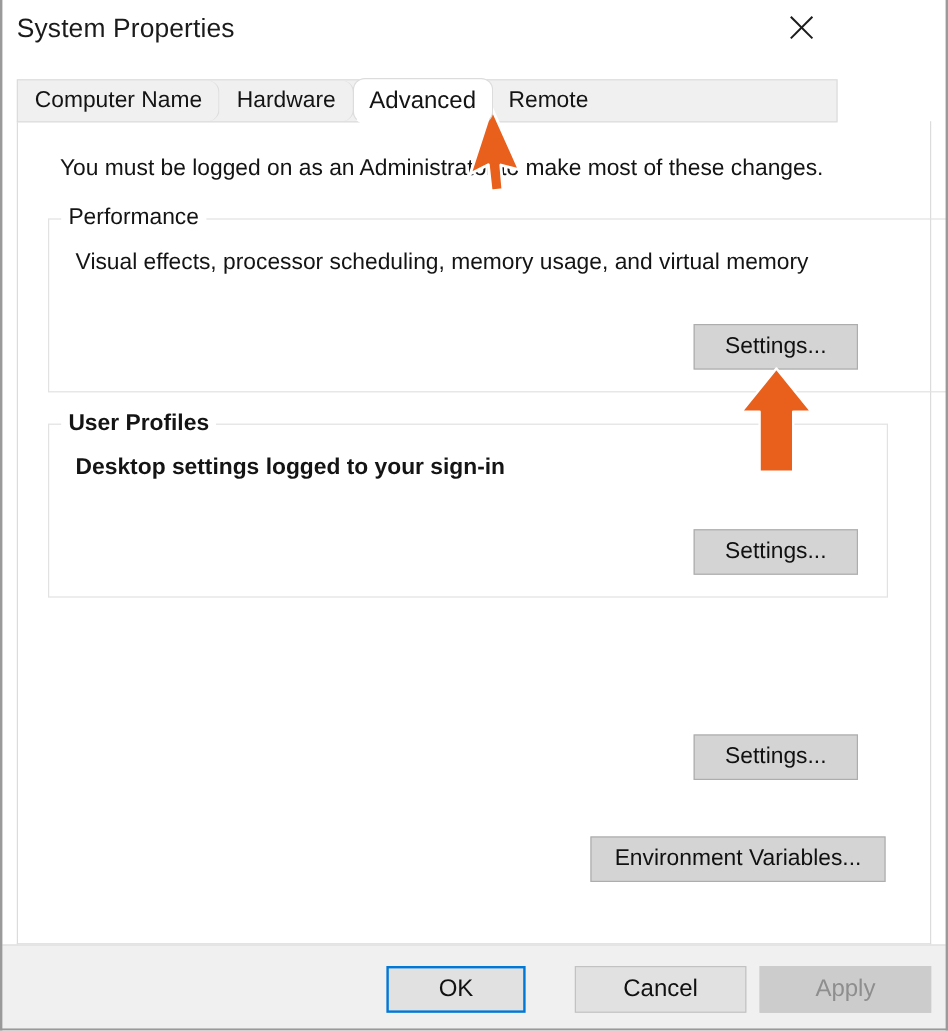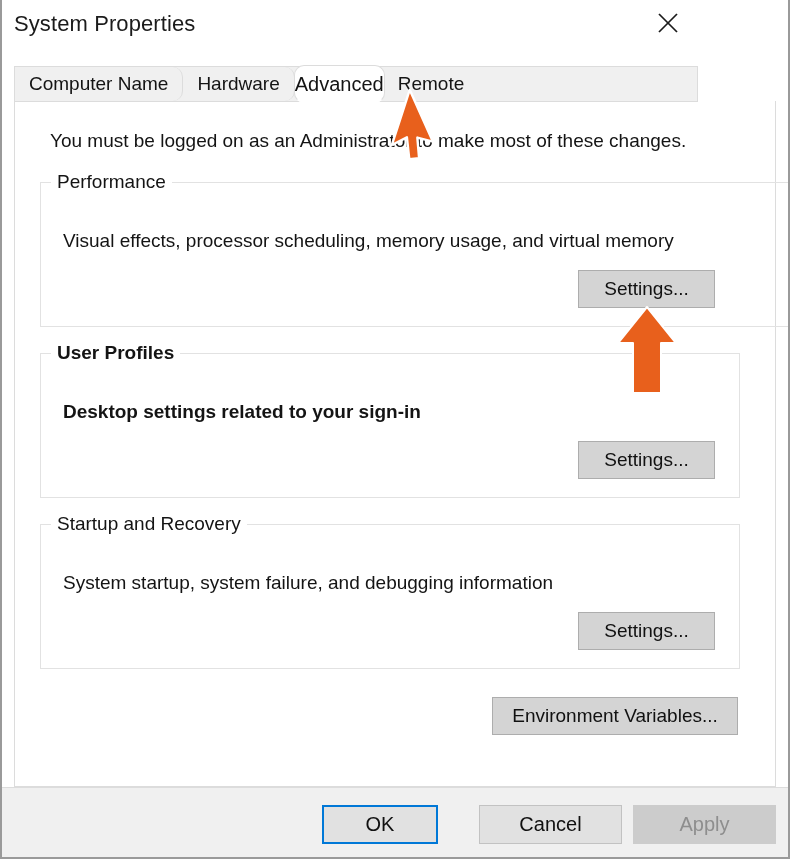--- a/index.html
+++ b/index.html
@@ -80,21 +80,21 @@
     box-sizing: border-box;
     border-radius: 10px;
   }
   .tab:last-child { border-right: 0; }
   .tab.active {
     background: #ffffff;
     border: 1px solid #dcdcdc;
     border-bottom: 1px solid #ffffff;
     margin: -1px -1px -1px -1px;
     z-index: 5;
-    padding: 0 0;
+    padding: 0 13px;
     font-size: 20px;
     height: 38px;
     margin-top: -2px;
   }
 
   
   .tabpage {
     position: absolute;
     left: 14px; top: 101px;
     width: 762px; height: 686px;
@@ -163,21 +163,20 @@
     font-size: 19px;
     color: #141414;
     white-space: nowrap;
   }
   .gb-desc {
     position: absolute;
     left: 22px;
     font-size: 19px;
     color: #141414;
     line-height: 28px;
-    margin-top: 22px;
   }
 
   .gb-perf   { left: 40px; top: 182px; width: 783px; height: 145px; }
   .gb-users  { left: 40px; top: 353px; width: 700px; height: 145px; font-weight: bold; }
   .gb-start  { left: 40px; top: 524px; width: 700px; height: 145px; }
 
   
   .btn {
     position: absolute;
     box-sizing: border-box;
@@ -269,28 +268,24 @@
   <div class="admin-note">You must be logged on as an Administrator to make most of these changes.</div>
 
   <div class="groupbox gb-perf">
     <div class="gb-legend">Performance</div>
     <div class="gb-desc" style="top:22px; width:620px;">Visual effects, processor scheduling, memory usage, and virtual memory</div>
   </div>
   <div class="btn btn-settings-1">Settings...</div>
 
   <div class="groupbox gb-users">
     <div class="gb-legend">User Profiles</div>
-    <div class="gb-desc" style="top:22px; width:620px;">Desktop settings related to your sign-in</div>
+    <div class="gb-desc" style="top:22px; width:620px;">Desktop settings logged to your sign-in</div>
   </div>
   <div class="btn btn-settings-2">Settings...</div>
 
-  <div class="groupbox gb-start">
-    <div class="gb-legend">Startup and Recovery</div>
-    <div class="gb-desc" style="top:22px; width:640px;">System startup, system failure, and debugging information</div>
-  </div>
   <div class="btn btn-settings-3">Settings...</div>
 
   <div class="btn btn-envvars">Environment Variables...</div>
 
   <div class="footer"></div>
   <div class="btn btn-ok">OK</div>
   <div class="btn btn-cancel">Cancel</div>
   <div class="btn btn-apply">Apply</div>
 
   <div class="win-frame"></div>

